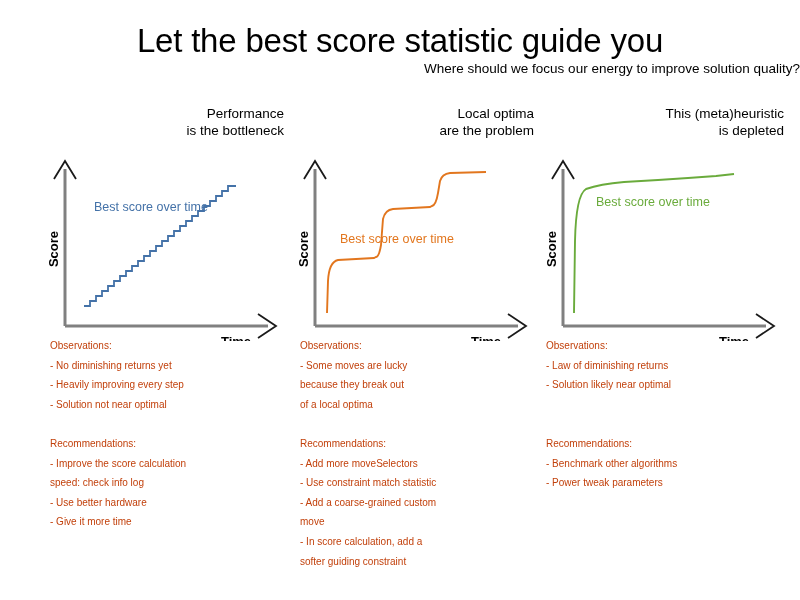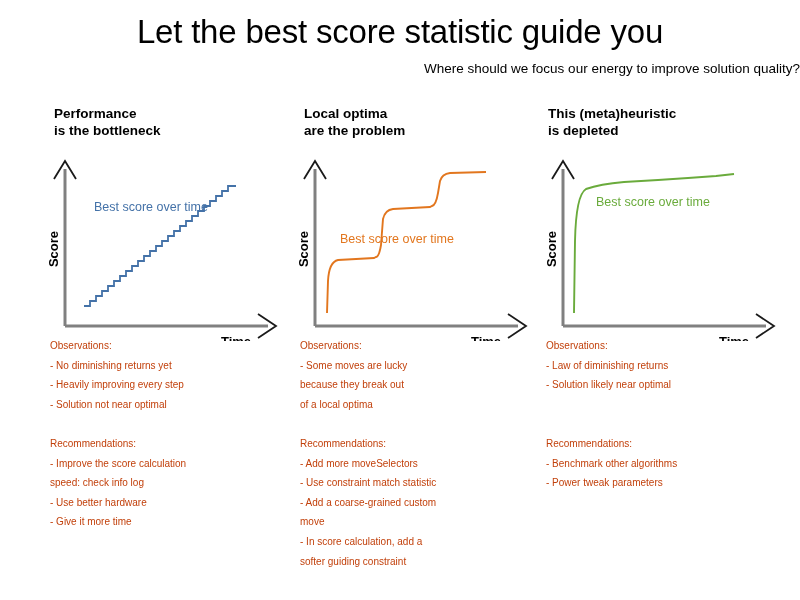--- a/index.html
+++ b/index.html
@@ -11,21 +11,21 @@
   }
   #slide {
     position: relative;
     width: 800px; height: 600px;
     background: #ffffff;
   }
 
   
   .title {
     position: absolute;
-    top: 13px; left: 0; width: 800px;
+    top: 22px; left: 0; width: 800px;
     text-align: center;
     font-size: 33px;
     font-weight: 400;
     color: #000000;
     letter-spacing: -0.2px;
   }
   .subtitle {
     position: absolute;
     top: 61px; left: 0; width: 800px;
     text-align: right;
@@ -38,23 +38,23 @@
   .panel {
     position: absolute;
     top: 105px;
     width: 258px;
   }
   .panel-1 { left: 40px; }
   .panel-2 { left: 290px; }
   .panel-3 { left: 538px; }
 
   .panel-title {
-    text-align: left;
+    text-align: right;
     font-size: 13.5px;
-    font-weight: bold;
+    font-weight: normal;
     color: #000000;
     line-height: 17px;
     width: 230px;
     margin-left: 14px;
   }
   .panel-3 .panel-title { margin-left: 10px; width: 236px; }
 
   .chart-wrap {
     position: relative;
     width: 258px;

